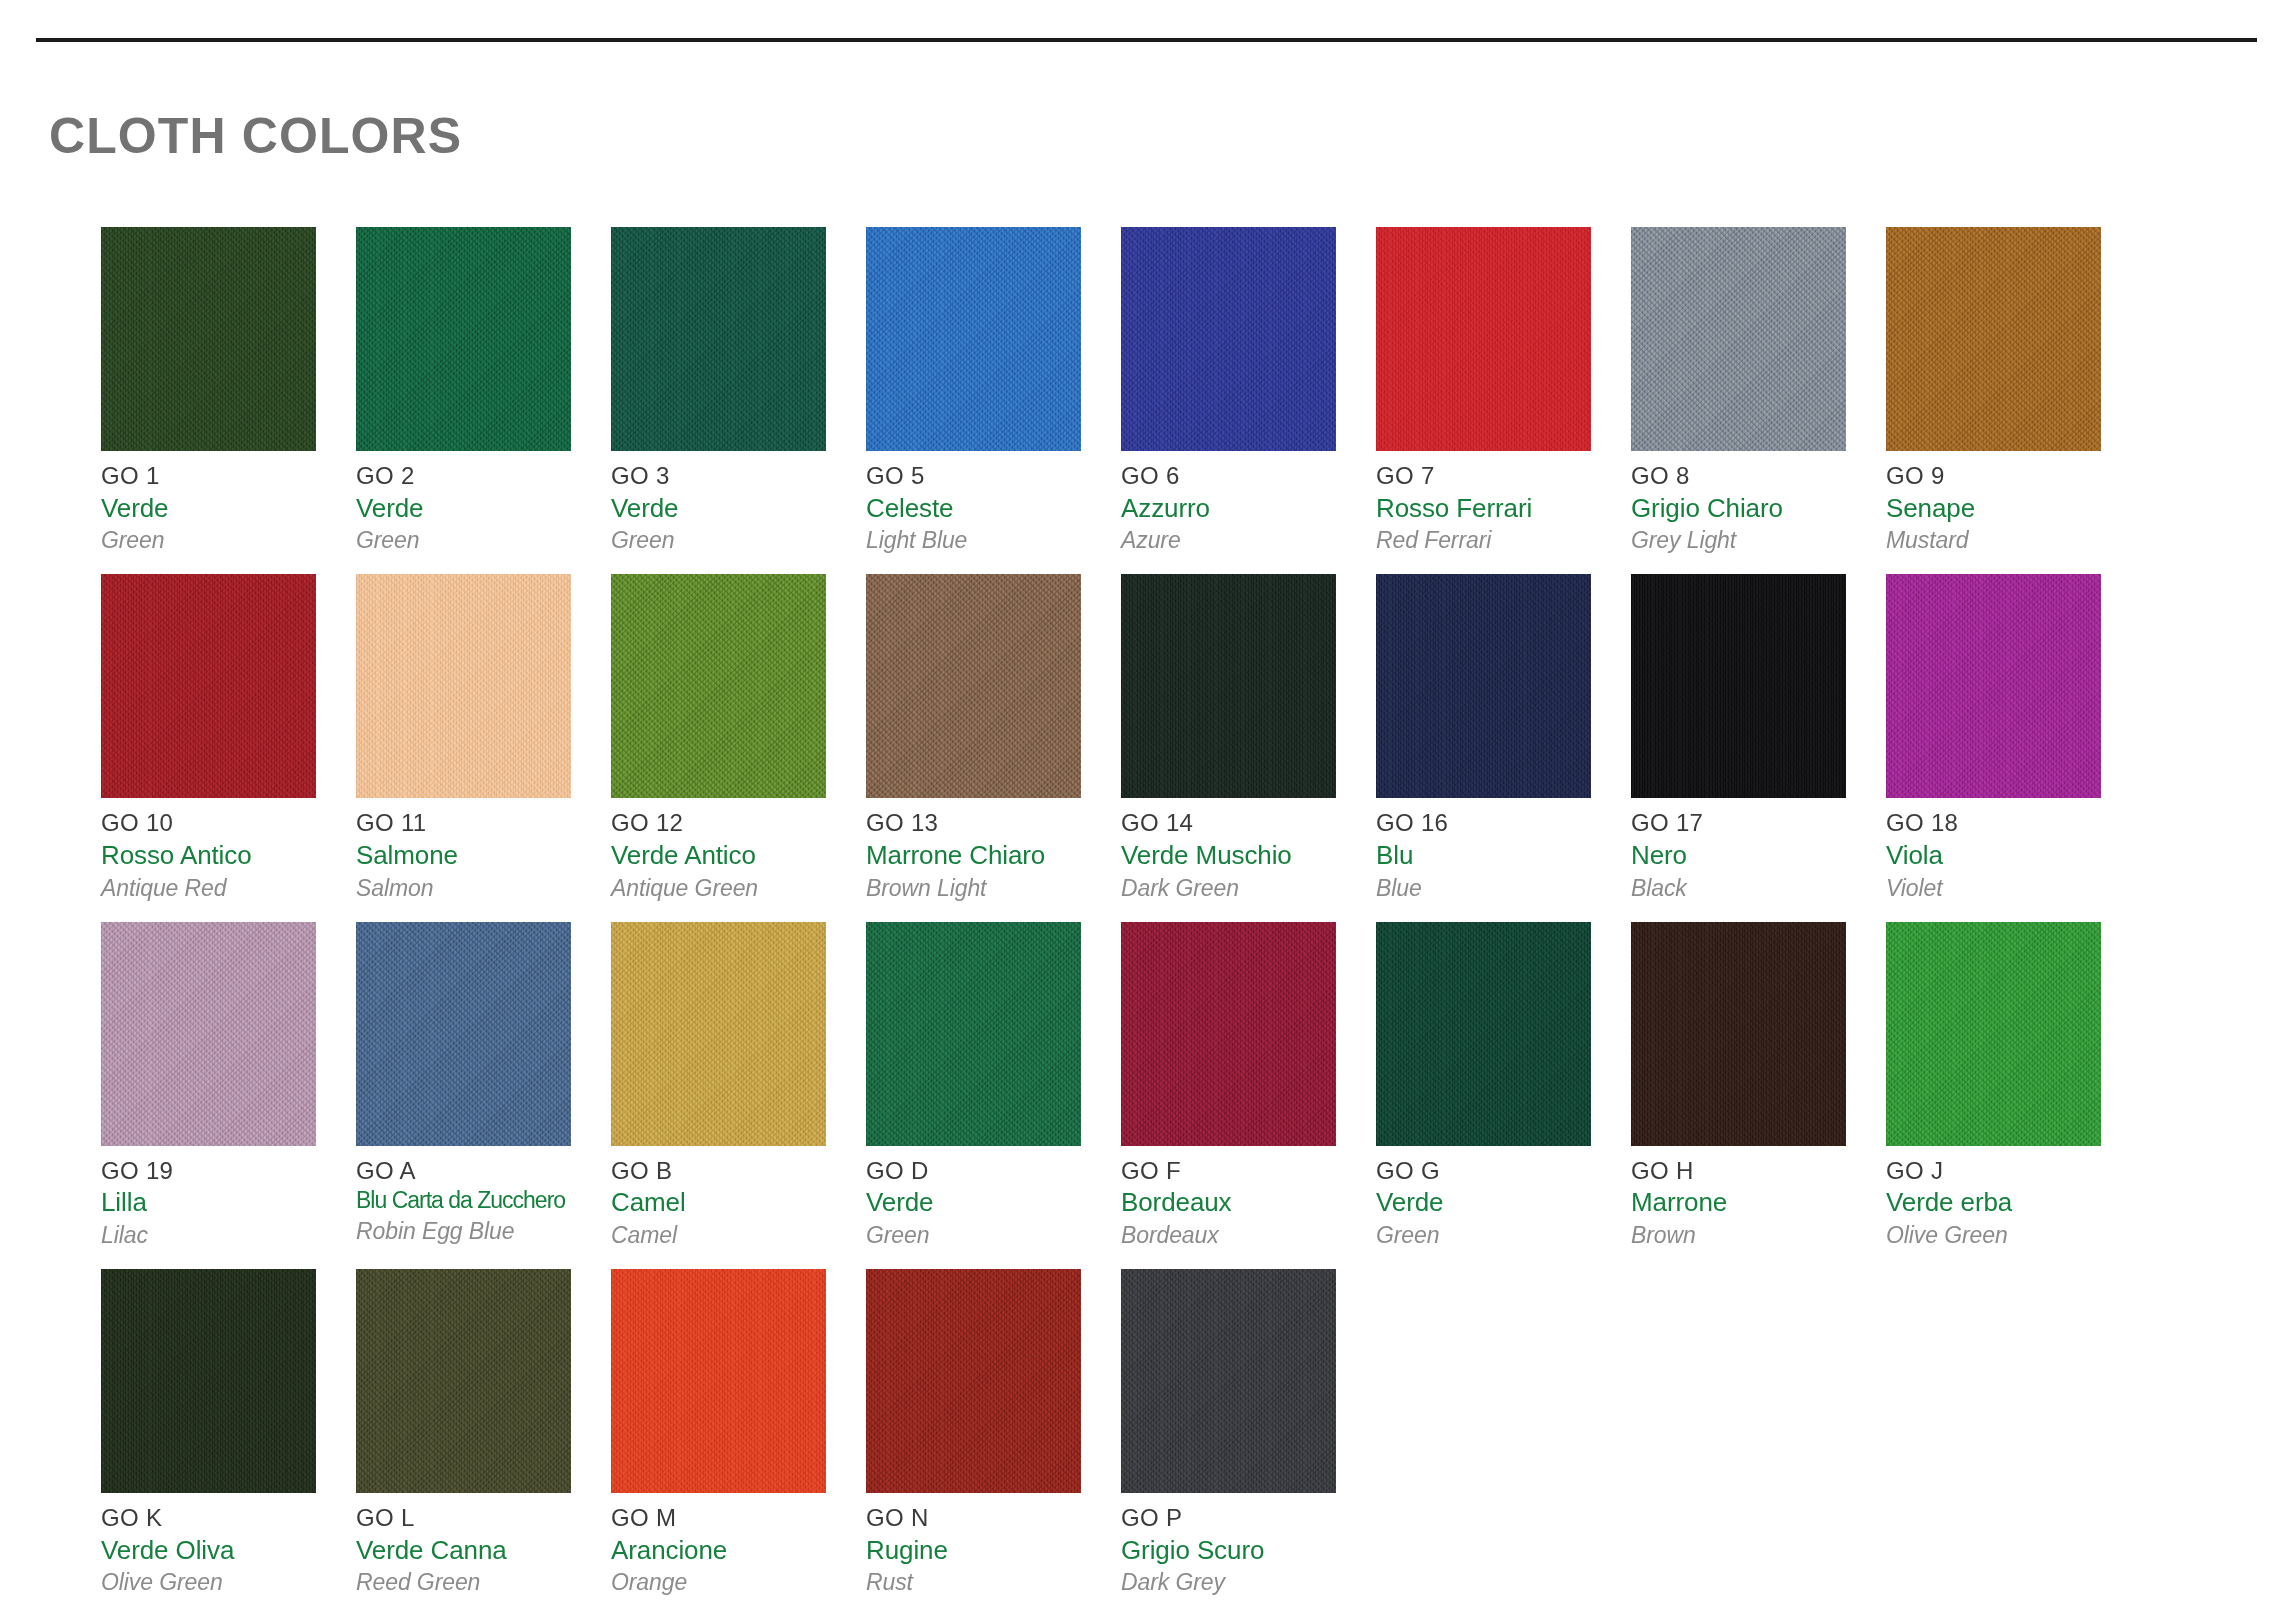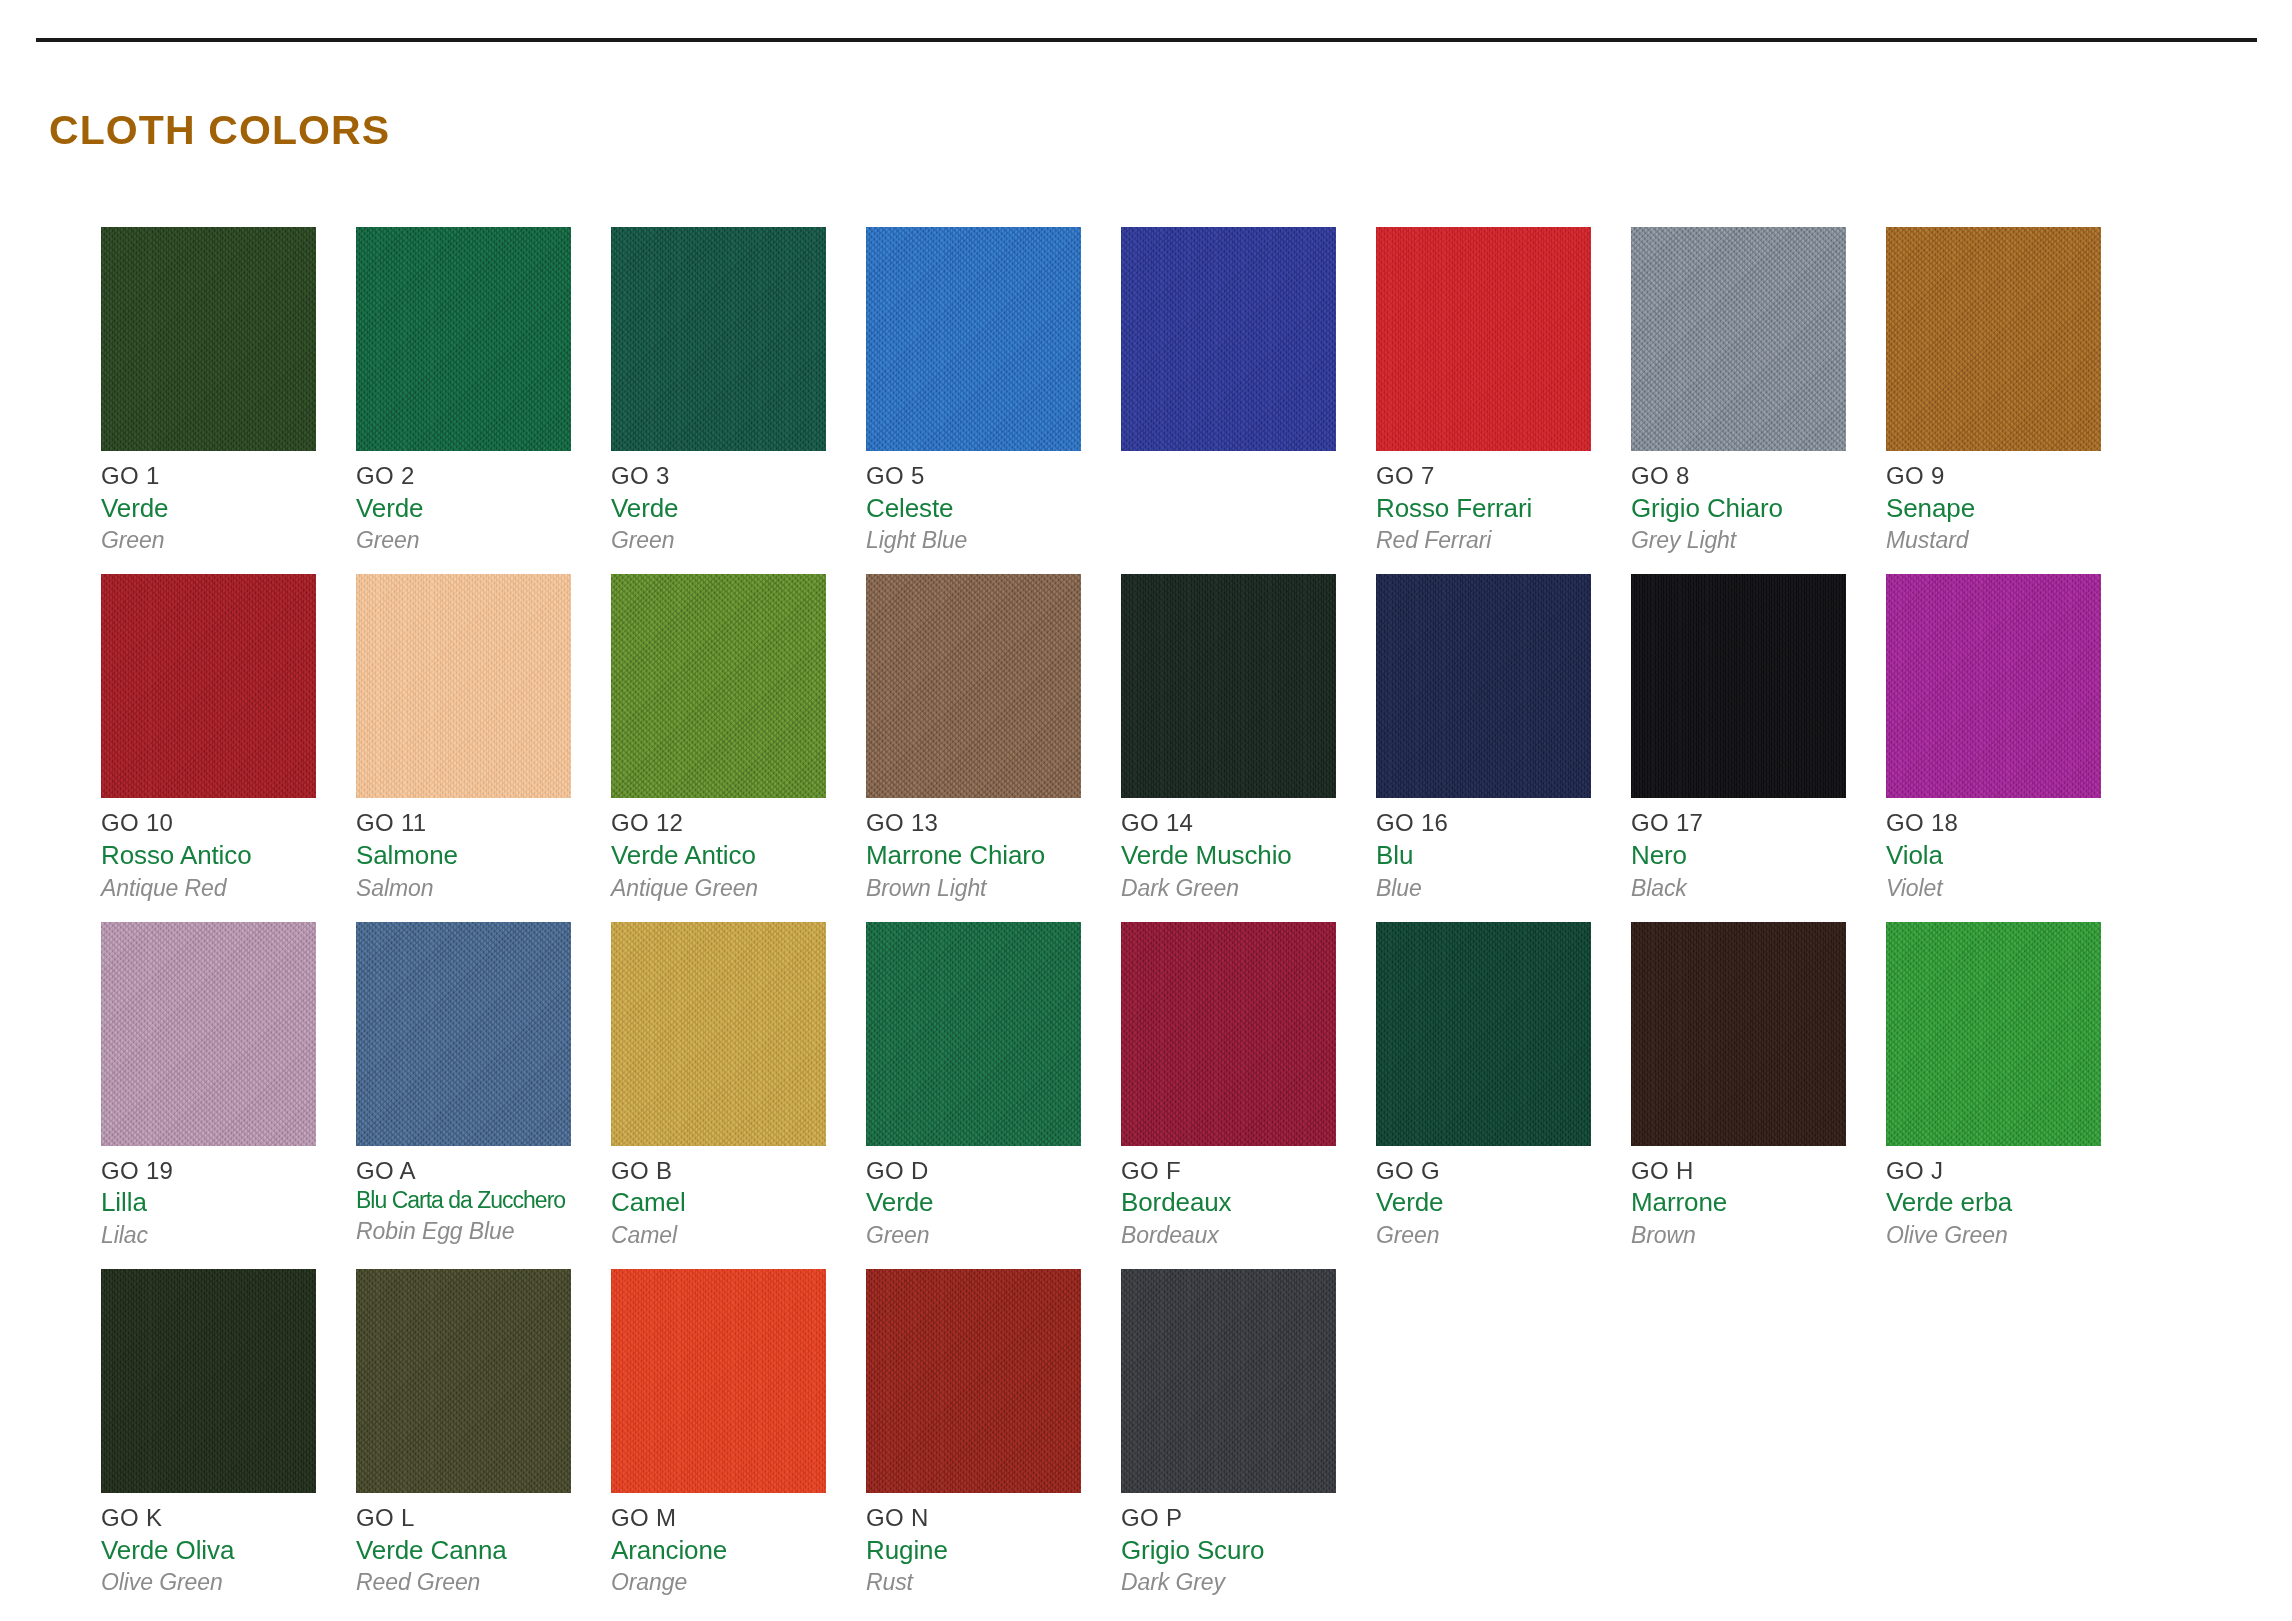--- a/index.html
+++ b/index.html
@@ -33,24 +33,24 @@
     height: 3.6px;
     background: #1a1a1a;
   }
 
   
   .section-title {
     position: absolute;
     left: 49px;
     top: 107px;
     font-family: "Liberation Sans", sans-serif;
-    font-size: 41px;
+    font-size: 50px;
     font-weight: bold;
     letter-spacing: 1.1px;
-    color: #a16207;
+    color: #737373;
     margin: 0;
     white-space: nowrap;
   }
 
   
   .grid {
     position: absolute;
     left: 101px;
     top: 227px;
     width: 2131px;
@@ -184,20 +184,25 @@
       <div class="swatch-cell">
         <div class="swatch-chip" style="background: rgb(42, 108, 189);"></div>
         <div class="labels">
           <div class="code">GO 5</div>
           <div class="name-it">Celeste</div>
           <div class="name-en">Light Blue</div>
         </div>
       </div>
       <div class="swatch-cell">
         <div class="swatch-chip" style="background: rgb(44, 53, 145);"></div>
+        <div class="labels">
+          <div class="code">GO 6</div>
+          <div class="name-it">Azzurro</div>
+          <div class="name-en">Azure</div>
+        </div>
       </div>
       <div class="swatch-cell">
         <div class="swatch-chip" style="background: rgb(204, 32, 39);"></div>
         <div class="labels">
           <div class="code">GO 7</div>
           <div class="name-it">Rosso Ferrari</div>
           <div class="name-en">Red Ferrari</div>
         </div>
       </div>
       <div class="swatch-cell">

